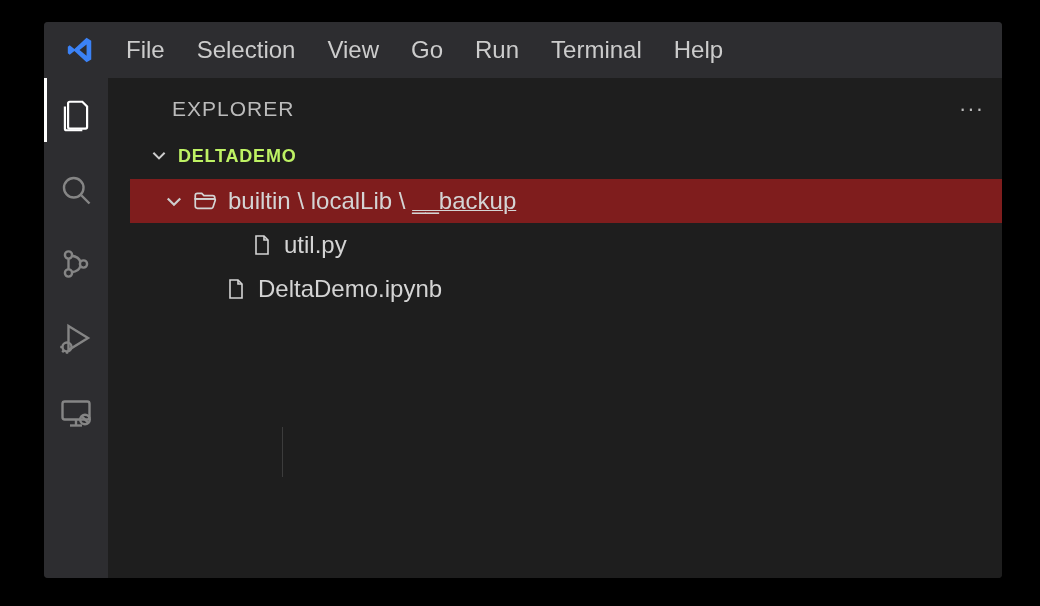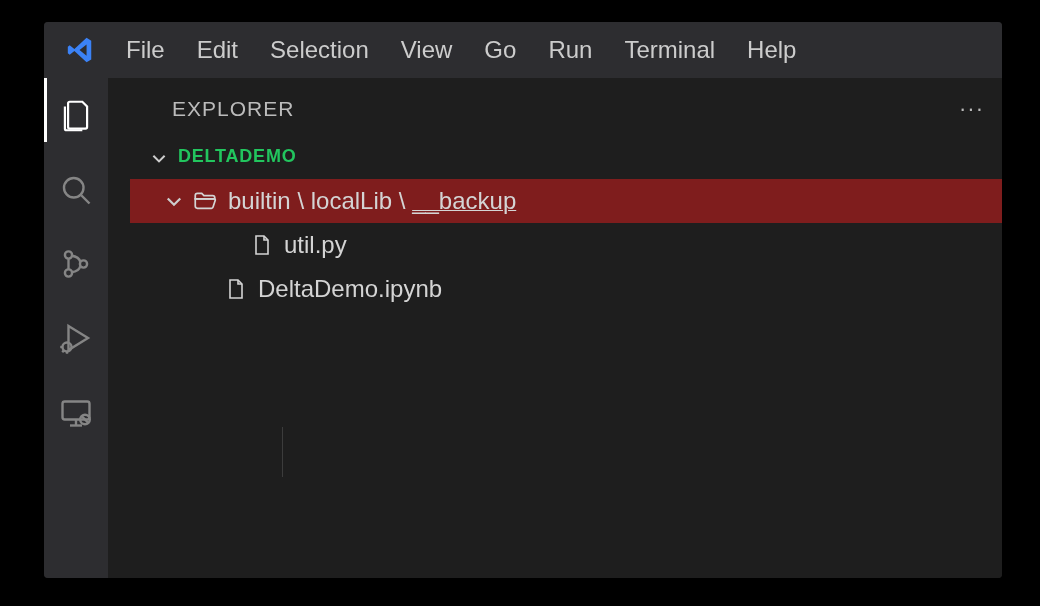--- a/index.html
+++ b/index.html
@@ -99,23 +99,23 @@
     letter-spacing: 1px;
   }
   .sidebar-header .ellipsis {
     color: #bbbbbb;
     font-size: 22px;
     padding: 0 8px;
     cursor: pointer;
   }
   .workspace-header {
     display: flex;
-    align-items: flex-end;
+    align-items: flex-start;
     padding: 6px 0 6px 20px;
-    color: #22c55e;
+    color: #bef264;
     font-size: 18px;
     font-weight: 600;
     letter-spacing: 0.8px;
     cursor: pointer;
   }
   .workspace-header .chev {
     margin-right: 10px;
     display:flex;
   }
   .tree {
@@ -159,21 +159,20 @@
 <div class="window">
   <div class="activity-indicator-left"></div>
 
   <div class="menu-bar">
     <div class="vscode-logo">
       <svg viewBox="0 0 32 32" width="30" height="30">
         <path d="M23 3 L28 6 L28 26 L23 29 L10 17 L5 21 L3 19.5 L3 12.5 L5 11 L10 15 L23 3 Z M23 10 L15.5 16 L23 22 Z" fill="#3b82f6"></path>
       </svg>
     </div>
     <div class="menu-item">File</div>
-    <div class="menu-item">Edit</div>
     <div class="menu-item">Selection</div>
     <div class="menu-item">View</div>
     <div class="menu-item">Go</div>
     <div class="menu-item">Run</div>
     <div class="menu-item">Terminal</div>
     <div class="menu-item">Help</div>
   </div>
 
   <div class="body-row">
 

